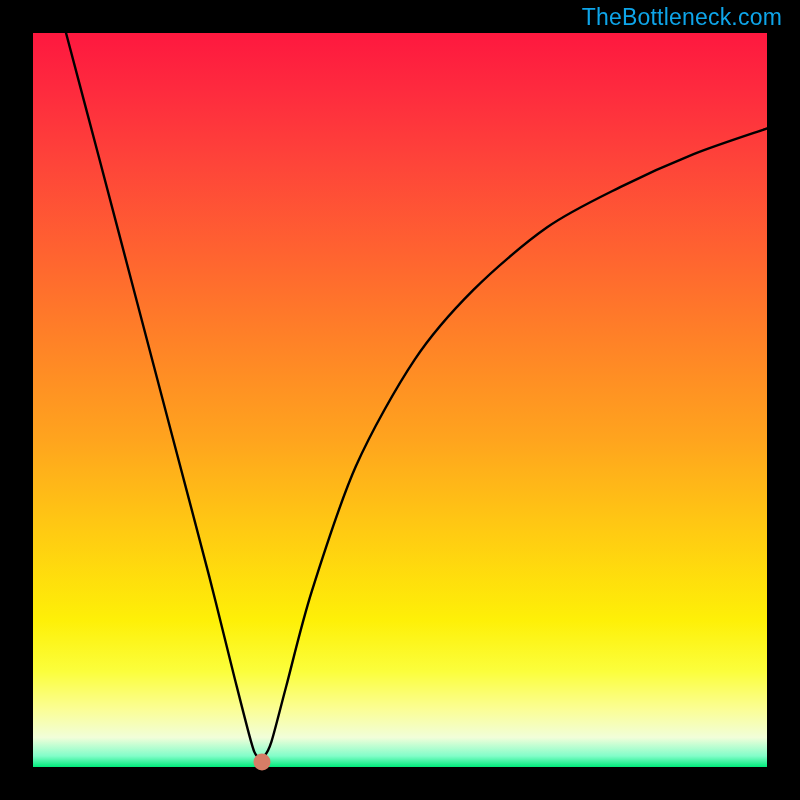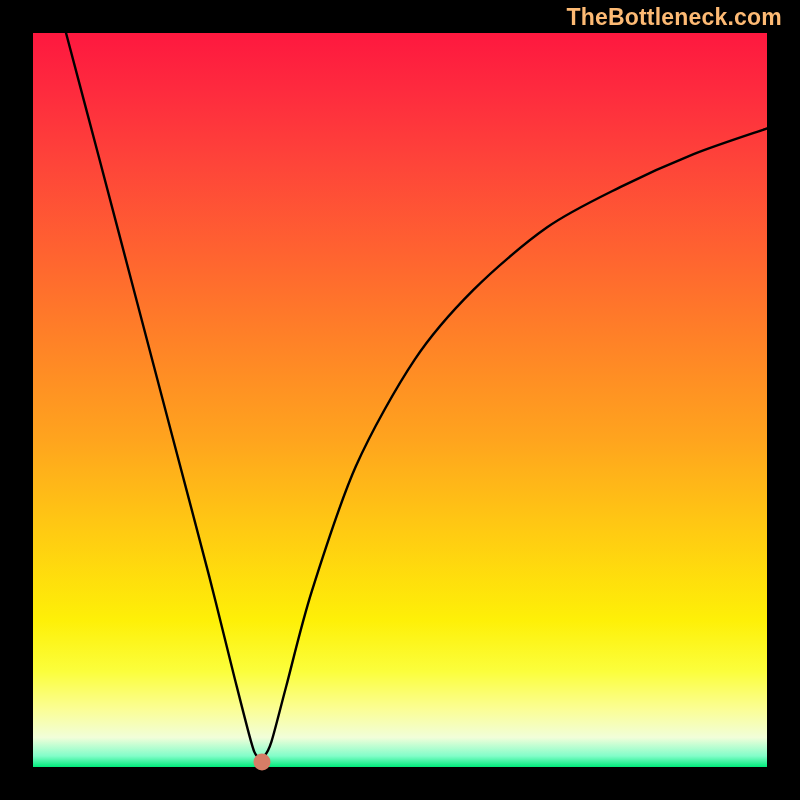--- a/index.html
+++ b/index.html
@@ -14,23 +14,23 @@
   .frame {
     position: relative;
     width: 800px;
     height: 800px;
     background: #000;
   }
   .watermark {
     position: absolute;
     top: 4px;
     right: 18px;
-    color: #fdba74;
+    color: #0ea5e9;
     font-size: 23px;
-    font-weight: 700;
+    font-weight: 400;
     letter-spacing: 0.2px;
     z-index: 5;
   }
   .plot-area {
     position: absolute;
     left: 33px;
     top: 33px;
     width: 734px;
     height: 734px;
   }

